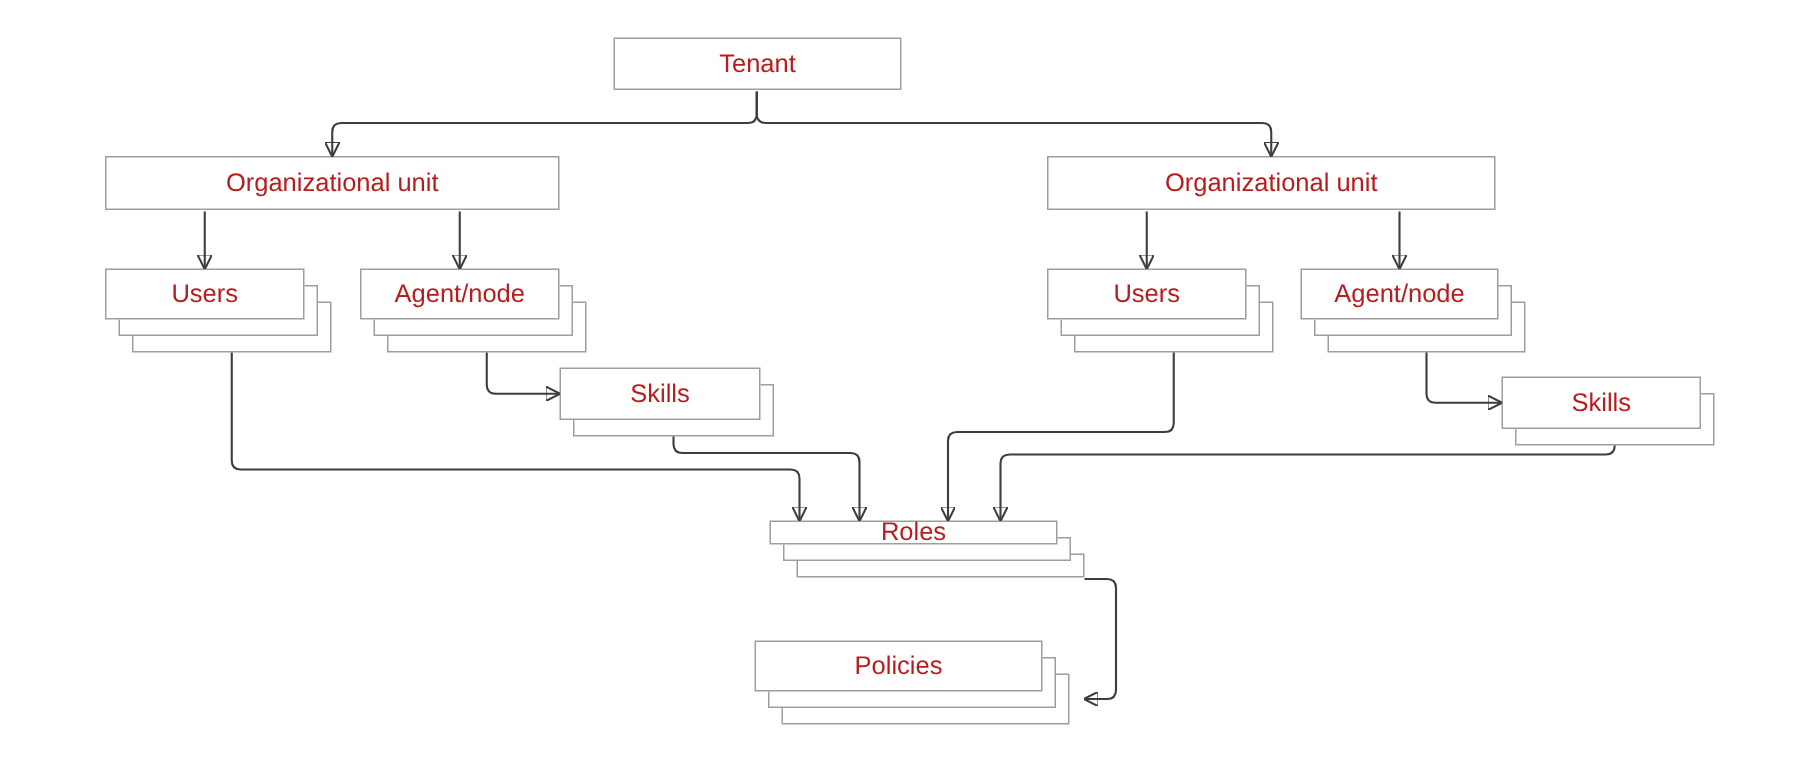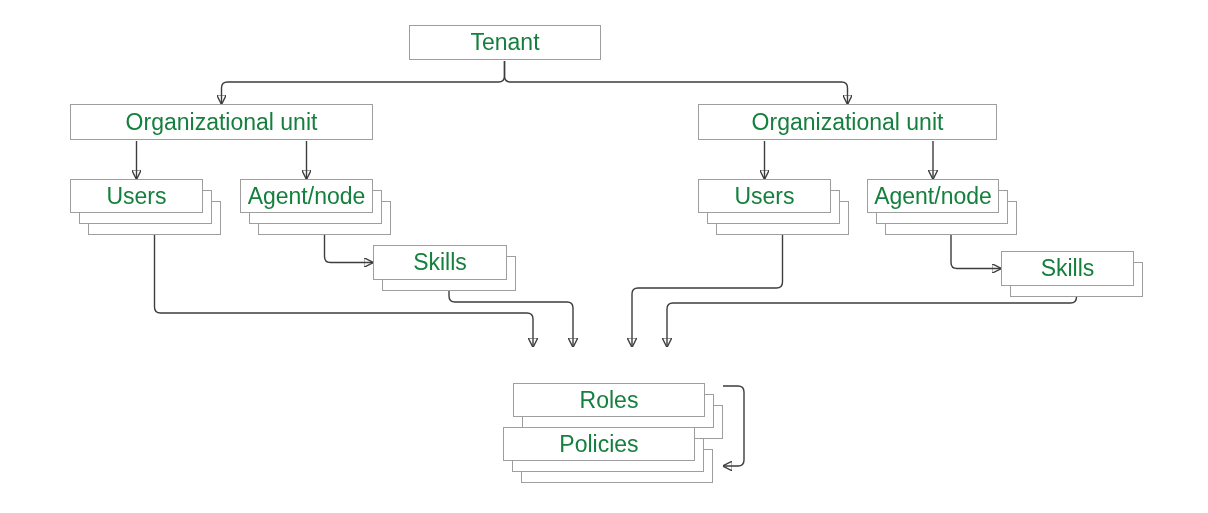--- a/index.html
+++ b/index.html
@@ -14,33 +14,33 @@
   .node .layer,.node .front{
     position:absolute;left:0;top:0;right:0;bottom:0;
     box-sizing:border-box;
     background:#ffffff;
     border:1.4px solid #9e9e9e;
   }
   .node .l1{transform:translate(9px,11px);}
   .node .l2{transform:translate(18px,22px);}
   .node .front{
     display:flex;align-items:center;justify-content:center;
-    font-size:23px;color:#15803d;white-space:nowrap;
+    font-size:17px;color:#b91c1c;white-space:nowrap;
   }
   
   #n-tenant        {left:409px;top:25px; width:192px;height:35px;}
   #n-org-left      {left:70px; top:104px;width:303px;height:36px;}
   #n-org-right     {left:698px;top:104px;width:299px;height:36px;}
   #n-users-left    {left:70px; top:179px;width:133px;height:34px;}
   #n-agent-left    {left:240px;top:179px;width:133px;height:34px;}
   #n-users-right   {left:698px;top:179px;width:133px;height:34px;}
   #n-agent-right   {left:867px;top:179px;width:132px;height:34px;}
   #n-skills-left   {left:373px;top:245px;width:134px;height:35px;}
   #n-skills-right  {left:1001px;top:251px;width:133px;height:35px;}
-  #n-roles         {left:513px;top:347px;width:192px;height:34px;margin-top:36px;}
+  #n-roles         {left:513px;top:347px;width:192px;height:16px;}
   #n-policies      {left:503px;top:427px;width:192px;height:34px;}
 
   svg.wires{position:absolute;left:0;top:0;pointer-events:none;}
   svg.wires path{fill:none;stroke:#3d3d3d;stroke-width:1.4px;}
 </style>
 </head>
 <body>
 
 <div class="canvas">
 

